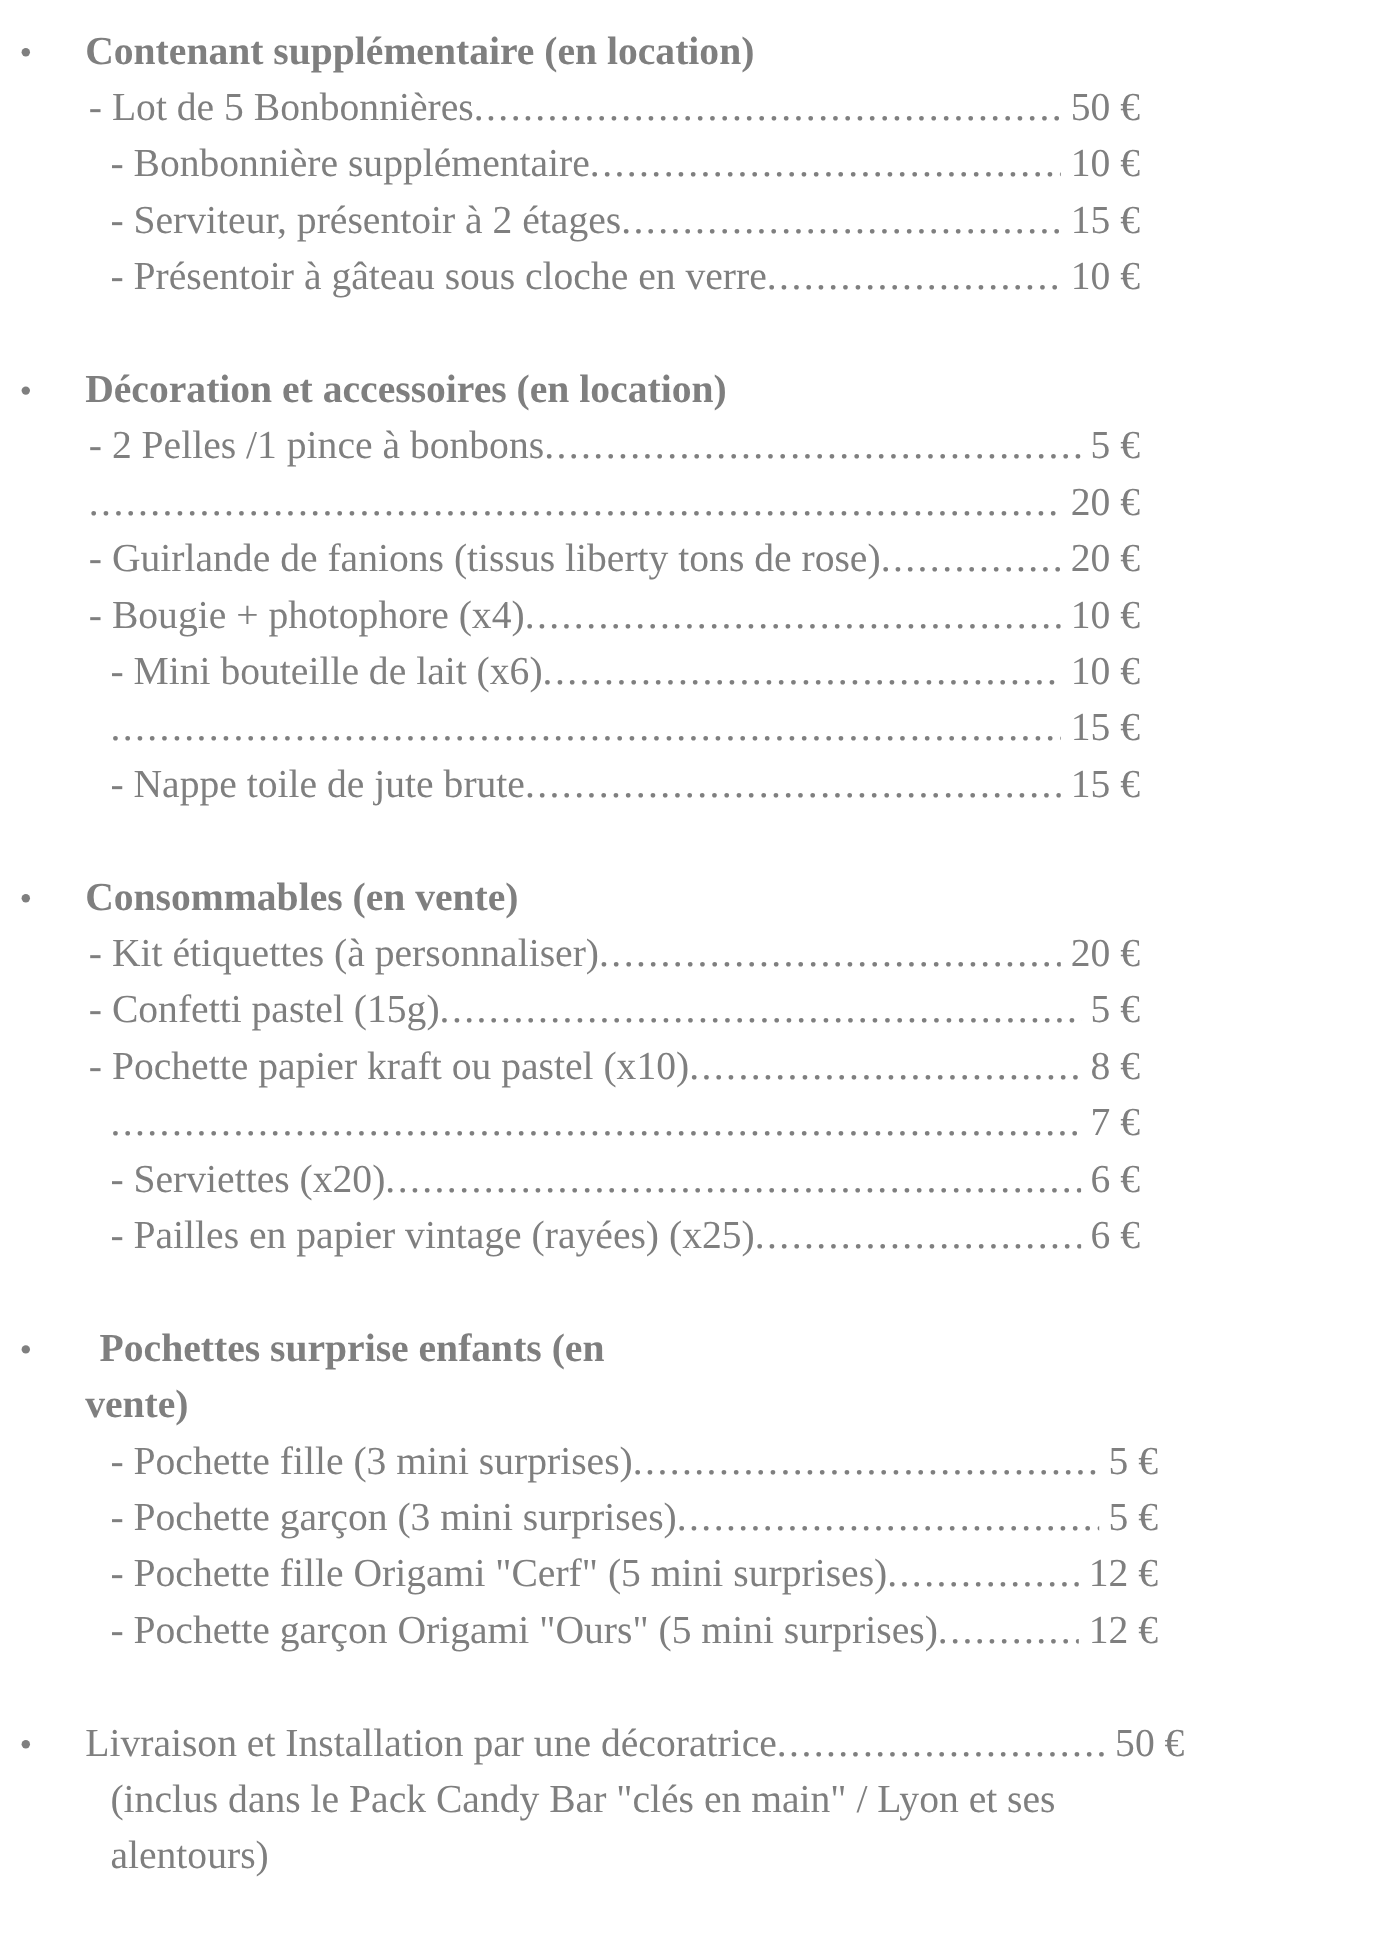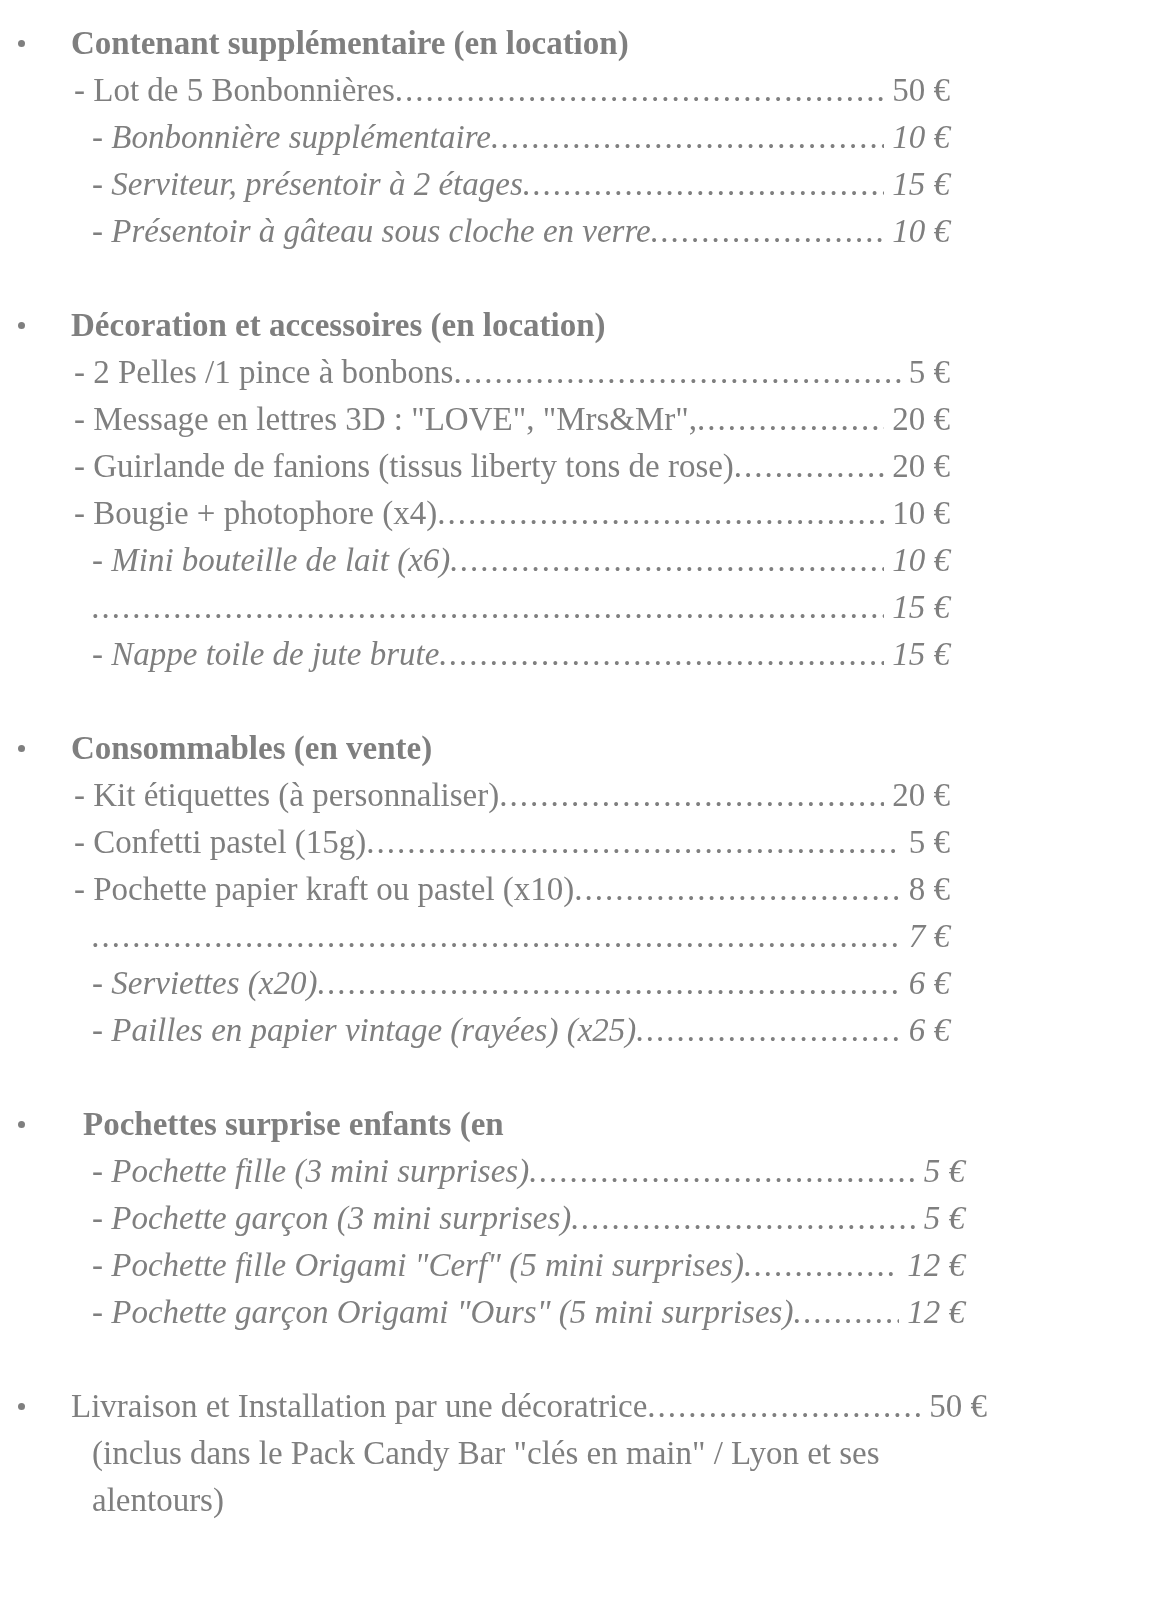--- a/index.html
+++ b/index.html
@@ -36,21 +36,21 @@
   }
   .heading { font-weight: bold; }
   .hl { display: block; }
   .hl-indent { padding-left: 12px; }
   .row {
     display: flex;
     align-items: baseline;
     box-sizing: border-box;
   }
   .lvl1 { margin-left: 3px;  width: 876px; align-items: center; }
-  .lvl2 { margin-left: 21px; width: 858px; font-style: italic; }
+  .lvl2 { margin-left: 21px; width: 858px; }
   .lvl2.w4 { width: 873px; }
   .row-bold {
     font-weight: normal;
     width: 916px;
   }
   .label { flex: 0 0 auto; white-space: pre; }
   .dots {
     flex: 1 1 0;
     min-width: 0;
     overflow: hidden;
@@ -100,21 +100,20 @@
     <span class="bullet"></span>
     <div class="heading">
       <span class="hl">Décoration et accessoires (en location)</span>
     </div>
     <div class="row lvl1">
       <span class="label">- 2 Pelles /1 pince à bonbons</span>
       <span class="dots"></span>
       <span class="price">5 €</span>
     </div>
     <div class="row lvl1">
-      <span class="label">- Message en lettres 3D : "LOVE", "Mrs&amp;Mr",</span>
       <span class="dots"></span>
       <span class="price">20 €</span>
     </div>
     <div class="row lvl1">
       <span class="label">- Guirlande de fanions (tissus liberty tons de rose)</span>
       <span class="dots"></span>
       <span class="price">20 €</span>
     </div>
     <div class="row lvl1">
       <span class="label">- Bougie + photophore (x4)</span>
@@ -170,20 +169,21 @@
       <span class="label">- Pailles en papier vintage (rayées) (x25)</span>
       <span class="dots"></span>
       <span class="price">6 €</span>
     </div>
   </div>
 
   <div class="section">
     <span class="bullet"></span>
     <div class="heading">
       <span class="hl hl-indent">Pochettes surprise enfants (en</span>
+      <span class="hl">vente)</span>
     </div>
     <div class="row lvl2 w4">
       <span class="label">- Pochette fille (3 mini surprises)</span>
       <span class="dots"></span>
       <span class="price">5 €</span>
     </div>
     <div class="row lvl2 w4">
       <span class="label">- Pochette garçon (3 mini surprises)</span>
       <span class="dots"></span>
       <span class="price">5 €</span>

